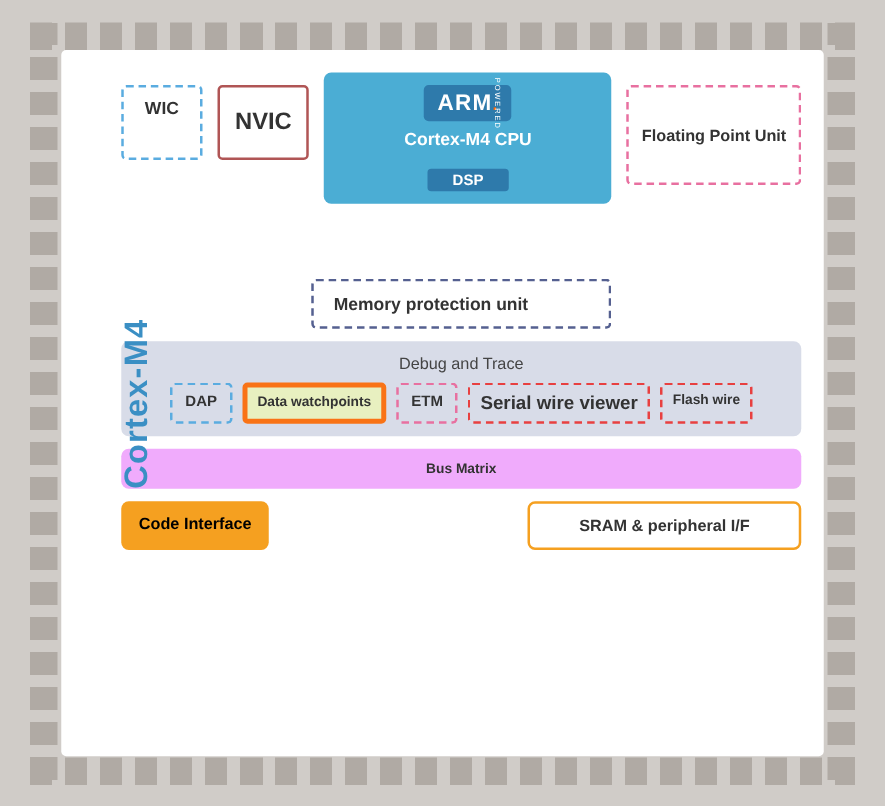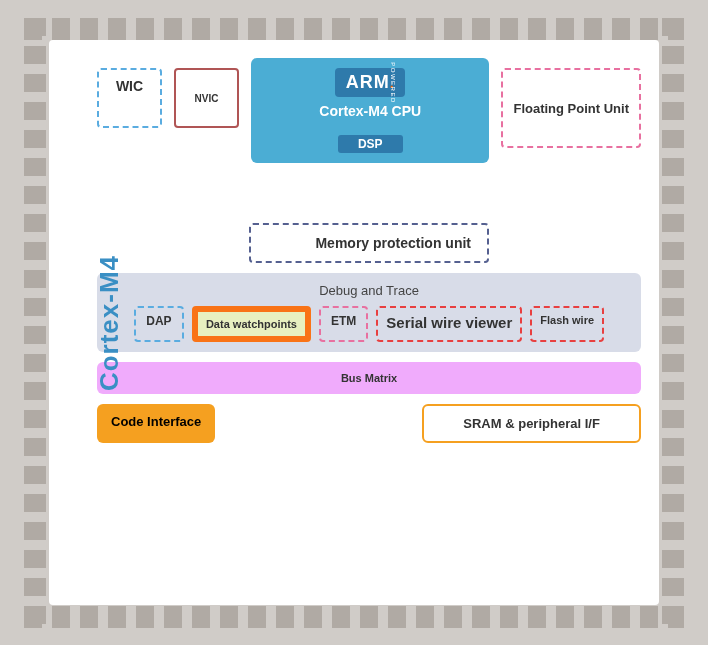--- a/index.html
+++ b/index.html
@@ -103,21 +103,21 @@
       min-width: 65px;
       height: 60px;
       align-self: flex-start;
       margin-top: 10px;
     }
 
     .box-nvic {
       border: 2px solid #b05555;
       border-radius: 4px;
       padding: 8px 12px;
-      font-size: 10px;
+      font-size: 19px;
       font-weight: bold;
       color: #333;
       display: flex;
       align-items: center;
       justify-content: center;
       min-width: 65px;
       height: 60px;
       align-self: flex-start;
       margin-top: 10px;
     }
@@ -168,21 +168,21 @@
     }
 
     
     .mpu-block {
       border: 2px dashed #556090;
       border-radius: 4px;
       padding: 10px 16px;
       font-size: 14px;
       font-weight: bold;
       color: #333;
-      text-align: right;
+      text-align: left;
       align-self: center;
       width: 240px;
     }
 
     
     .debug-block {
       background: #d8dce8;
       border-radius: 6px;
       padding: 10px 12px;
     }
@@ -206,21 +206,21 @@
       border-radius: 4px;
       padding: 6px 10px;
       font-size: 12px;
       font-weight: bold;
       color: #333;
       text-align: center;
       min-width: 50px;
     }
 
     .debug-datawatchpoints {
-      border: 6px solid #f97316;
+      border: 4px solid #f97316;
       background: #e8f0c0;
       border-radius: 4px;
       padding: 6px 8px;
       font-size: 11px;
       font-weight: bold;
       color: #333;
       text-align: center;
       min-width: 65px;
     }
 

